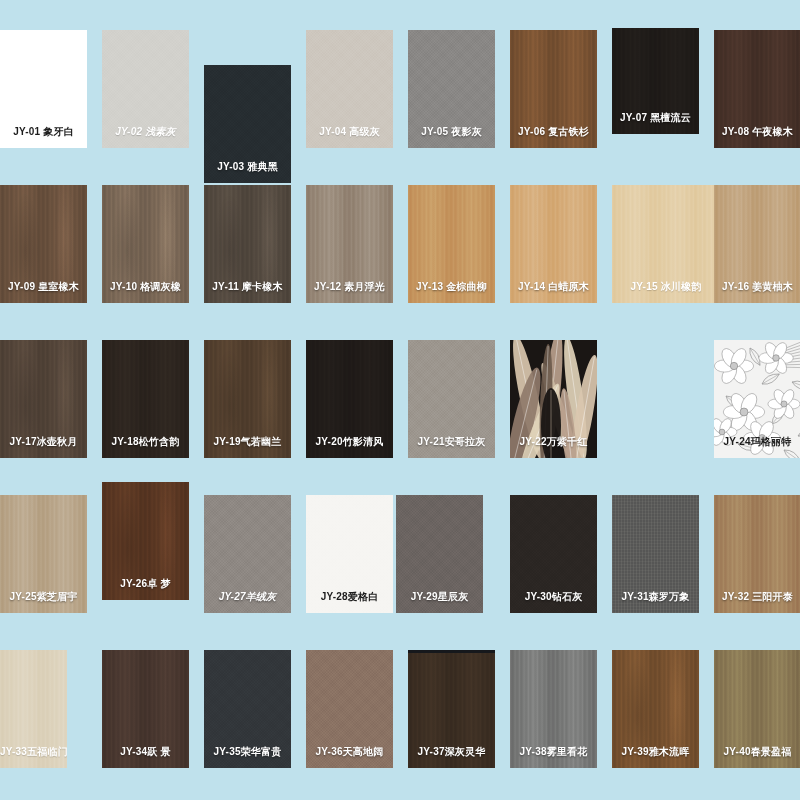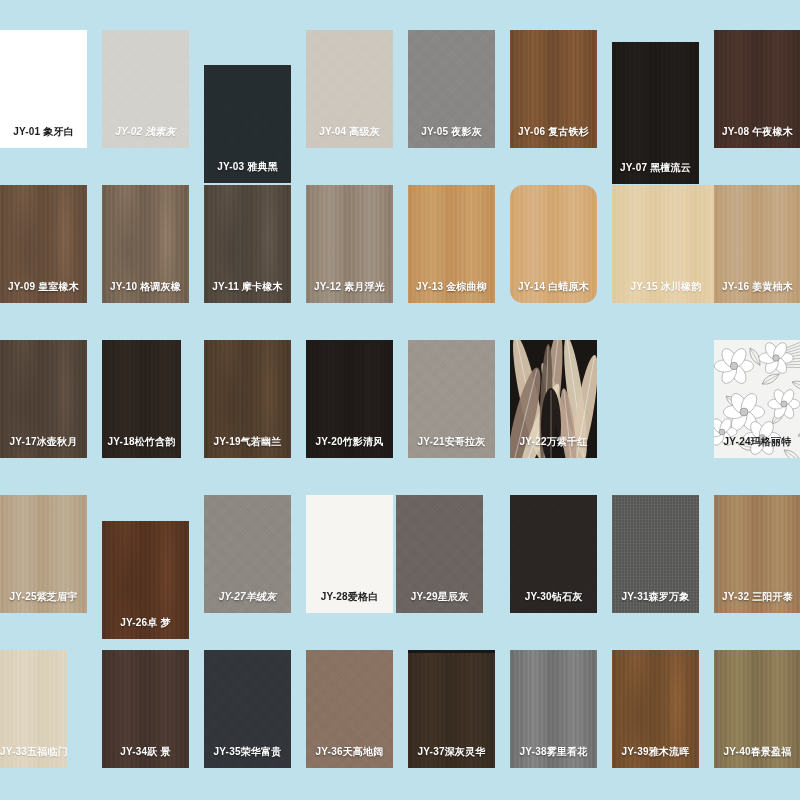--- a/index.html
+++ b/index.html
@@ -147,21 +147,21 @@
       <div class="swatch-label light-on-light">JY-04 高级灰</div>
     </div>
     <div class="swatch" style="left: 408px; top: 30px; width: 87px; height: 118px;">
       <div class="swatch-surface grain-solid" style="background-color: rgb(137, 135, 133);"></div>
       <div class="swatch-label">JY-05 夜影灰</div>
     </div>
     <div class="swatch" style="left: 510px; top: 30px; width: 87px; height: 118px;">
       <div class="swatch-surface grain-wood" style="background-color: rgb(124, 84, 51);"></div>
       <div class="swatch-label">JY-06 复古铁杉</div>
     </div>
-    <div class="swatch" style="left: 612px; top: 42px; width: 87px; height: 142px; text-decoration: underline;">
+    <div class="swatch" style="left: 612px; top: 28px; width: 87px; height: 106px; text-decoration: underline;">
       <div class="swatch-surface grain-wood" style="background-color: rgb(32, 28, 25);"></div>
       <div class="swatch-label">JY-07 黑檀流云</div>
     </div>
     <div class="swatch" style="left: 714px; top: 30px; width: 87px; height: 118px;">
       <div class="swatch-surface grain-wood" style="background-color: rgb(72, 50, 41);"></div>
       <div class="swatch-label">JY-08 午夜橡木</div>
     </div>
     <div class="swatch" style="left: 0px; top: 185px; width: 87px; height: 118px;">
       <div class="swatch-surface grain-wood grain-wood-arc" style="background-color: rgb(110, 84, 64);"></div>
       <div class="swatch-label">JY-09 皇室橡木</div>
@@ -175,37 +175,37 @@
       <div class="swatch-label">JY-11 摩卡橡木</div>
     </div>
     <div class="swatch" style="left: 306px; top: 185px; width: 87px; height: 118px;">
       <div class="swatch-surface grain-wood" style="background-color: rgb(154, 139, 123);"></div>
       <div class="swatch-label">JY-12 素月浮光</div>
     </div>
     <div class="swatch" style="left: 408px; top: 185px; width: 87px; height: 118px;">
       <div class="swatch-surface grain-wood" style="background-color: rgb(200, 154, 99);"></div>
       <div class="swatch-label">JY-13 金棕曲柳</div>
     </div>
-    <div class="swatch" style="left: 510px; top: 185px; width: 87px; height: 118px; border-radius: 13px;">
+    <div class="swatch" style="left: 510px; top: 185px; width: 87px; height: 118px;">
       <div class="swatch-surface grain-wood" style="background-color: rgb(215, 174, 124);"></div>
       <div class="swatch-label">JY-14 白蜡原木</div>
     </div>
     <div class="swatch" style="left: 612px; top: 185px; width: 108px; height: 118px;">
       <div class="swatch-surface grain-wood" style="background-color: rgb(228, 207, 168);"></div>
       <div class="swatch-label light-on-light">JY-15 冰川橡韵</div>
     </div>
     <div class="swatch" style="left: 714px; top: 185px; width: 87px; height: 118px;">
       <div class="swatch-surface grain-wood" style="background-color: rgb(195, 166, 129);"></div>
       <div class="swatch-label">JY-16 姜黄柚木</div>
     </div>
     <div class="swatch" style="left: 0px; top: 340px; width: 87px; height: 118px;">
       <div class="swatch-surface grain-wood grain-wood-arc" style="background-color: rgb(85, 70, 58);"></div>
       <div class="swatch-label">JY-17冰壶秋月</div>
     </div>
-    <div class="swatch" style="left: 102px; top: 340px; width: 79px; height: 118px; padding-left: 21px;">
+    <div class="swatch" style="left: 102px; top: 340px; width: 87px; height: 118px; padding-left: 21px;">
       <div class="swatch-surface grain-wood" style="background-color: rgb(45, 37, 31);"></div>
       <div class="swatch-label">JY-18松竹含韵</div>
     </div>
     <div class="swatch" style="left: 204px; top: 340px; width: 87px; height: 118px;">
       <div class="swatch-surface grain-wood grain-wood-arc" style="background-color: rgb(85, 65, 47);"></div>
       <div class="swatch-label">JY-19气若幽兰</div>
     </div>
     <div class="swatch" style="left: 306px; top: 340px; width: 87px; height: 118px;">
       <div class="swatch-surface grain-wood" style="background-color: rgb(33, 28, 25);"></div>
       <div class="swatch-label">JY-20竹影清风</div>
@@ -345,21 +345,21 @@
           <ellipse cx="4.4" cy="85.8" rx="7.8" ry="4.7" transform="rotate(240 4.4 85.8)" fill="#ffffff" stroke="#9a9a9a" stroke-width="0.6"></ellipse>
           <ellipse cx="11.6" cy="85.8" rx="7.8" ry="4.7" transform="rotate(300 11.6 85.8)" fill="#ffffff" stroke="#9a9a9a" stroke-width="0.6"></ellipse>
           <circle cx="8" cy="92" r="2.9" fill="#c9c9c9" stroke="#6f6f6f" stroke-width="0.5"></circle>
   </svg></div>
       <div class="swatch-label dark-text">JY-24玛格丽特</div>
     </div>
     <div class="swatch" style="left: 0px; top: 495px; width: 87px; height: 118px;">
       <div class="swatch-surface grain-wood" style="background-color: rgb(187, 168, 141);"></div>
       <div class="swatch-label">JY-25紫芝眉宇</div>
     </div>
-    <div class="swatch" style="left: 102px; top: 521px; width: 87px; height: 118px;">
+    <div class="swatch" style="left: 102px; top: 482px; width: 87px; height: 118px;">
       <div class="swatch-surface grain-wood grain-wood-arc" style="background-color: rgb(92, 56, 35);"></div>
       <div class="swatch-label">JY-26卓 梦</div>
     </div>
     <div class="swatch" style="left: 204px; top: 495px; width: 87px; height: 118px; font-style: italic;">
       <div class="swatch-surface grain-solid" style="background-color: rgb(142, 136, 131);"></div>
       <div class="swatch-label">JY-27羊绒灰</div>
     </div>
     <div class="swatch" style="left: 306px; top: 495px; width: 87px; height: 118px;">
       <div class="swatch-surface grain-solid" style="background-color: rgb(246, 245, 242);"></div>
       <div class="swatch-label dark-text">JY-28爱格白</div>

